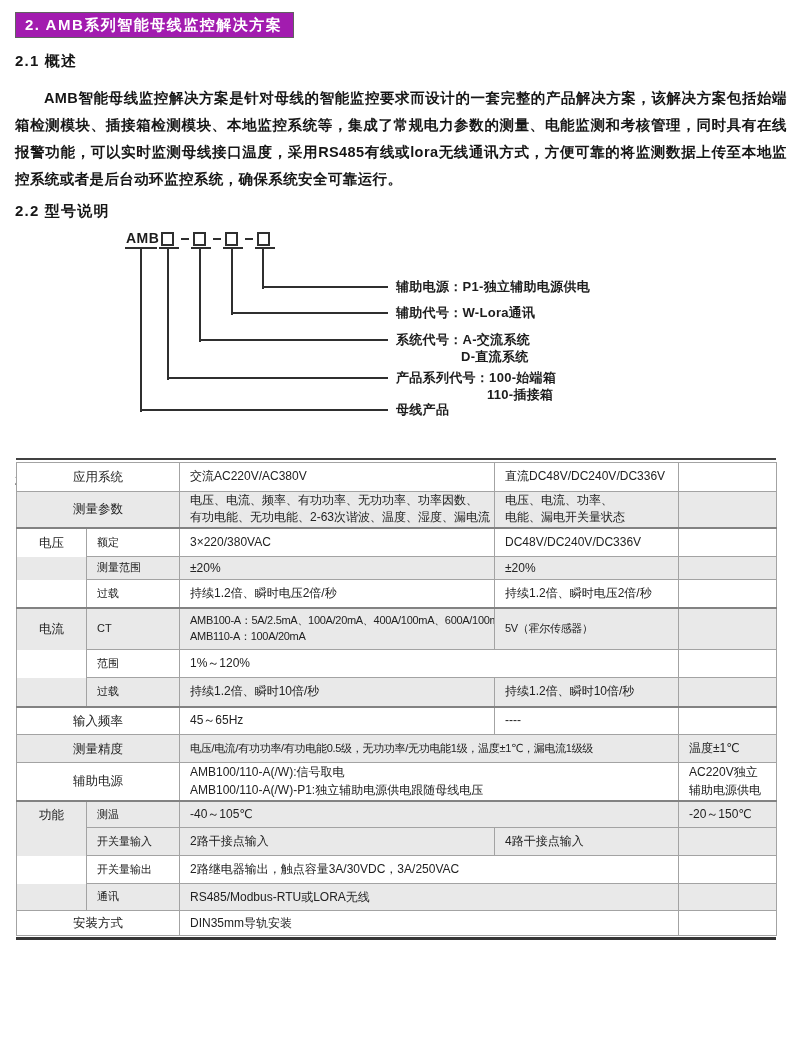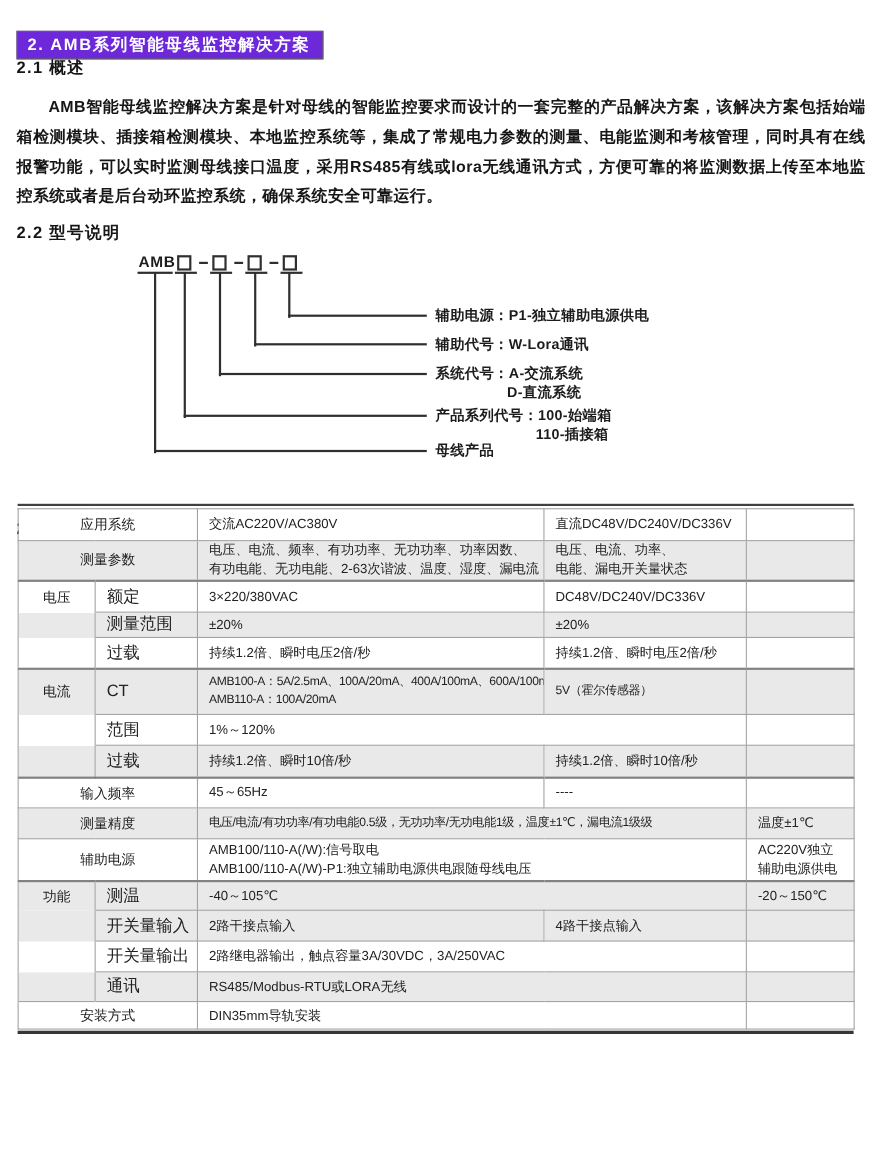--- a/index.html
+++ b/index.html
@@ -2,22 +2,22 @@
 <html><head>
 <meta charset="utf-8">
 <style>
   html,body{margin:0;padding:0;}
   body{
     width:800px;height:1052px;position:relative;background:#ffffff;overflow:hidden;
     font-family:"Liberation Sans","DejaVu Sans",sans-serif;color:#1c1c1c;
   }
   .secbar{
     position:absolute;left:15px;top:12px;width:279px;height:26px;box-sizing:border-box;
-    background:#6d28d9;border:1px solid #616161;color:#ffffff;
-    font-size:15px;font-weight:bold;line-height:24px;padding-left:9px;letter-spacing:1.5px;margin-top:16px;
+    background:#a21caf;border:1px solid #616161;color:#ffffff;
+    font-size:15px;font-weight:bold;line-height:24px;padding-left:9px;letter-spacing:1.5px;
   }
   .h{position:absolute;margin:0;font-size:15px;font-weight:bold;letter-spacing:1.2px;color:#161616;}
   .h21{left:15px;top:52px;}
   .h22{left:15px;top:202px;}
   .h23{left:15px;top:427px;margin-top:44px;}
   .para{
     position:absolute;left:15px;top:85px;width:772px;margin:0;
     font-size:14.5px;line-height:27px;font-weight:bold;letter-spacing:0.4px;
     text-align:justify;text-indent:2em;color:#161616;
   }
@@ -34,21 +34,21 @@
   table.spec{border-collapse:collapse;table-layout:fixed;width:760px;font-size:12px;color:#222;}
   table.spec td{
     border:1px solid #a3a3a3;vertical-align:middle;padding:0 4px 0 10px;
     white-space:pre;overflow:hidden;line-height:1.45;background:#fff;
   }
   table.spec tr.shade td{background:#e9e9e9;}
   table.spec tr.thick td{border-top:2px solid #828282;}
   table.spec td.lab{text-align:center;padding:0 2px;font-size:12.5px;}
   table.spec td.gcell{border-top:none;border-bottom:none;text-align:center;padding:0 2px;font-size:12.5px;}
   table.spec tr.thick td.gcell{border-top:2px solid #828282;}
-  table.spec td.sub{text-align:left;font-size:15px;}
+  table.spec td.sub{text-align:left;font-size:11px;}
   table.spec td.small{font-size:11px;letter-spacing:-0.3px;}
   table.spec td.dc{text-align:center;padding:0 2px;}
 </style>
 </head>
 <body>
 
 <div class="secbar">
   <span>2.  AMB系列智能母线监控解决方案</span>
 </div>
 

